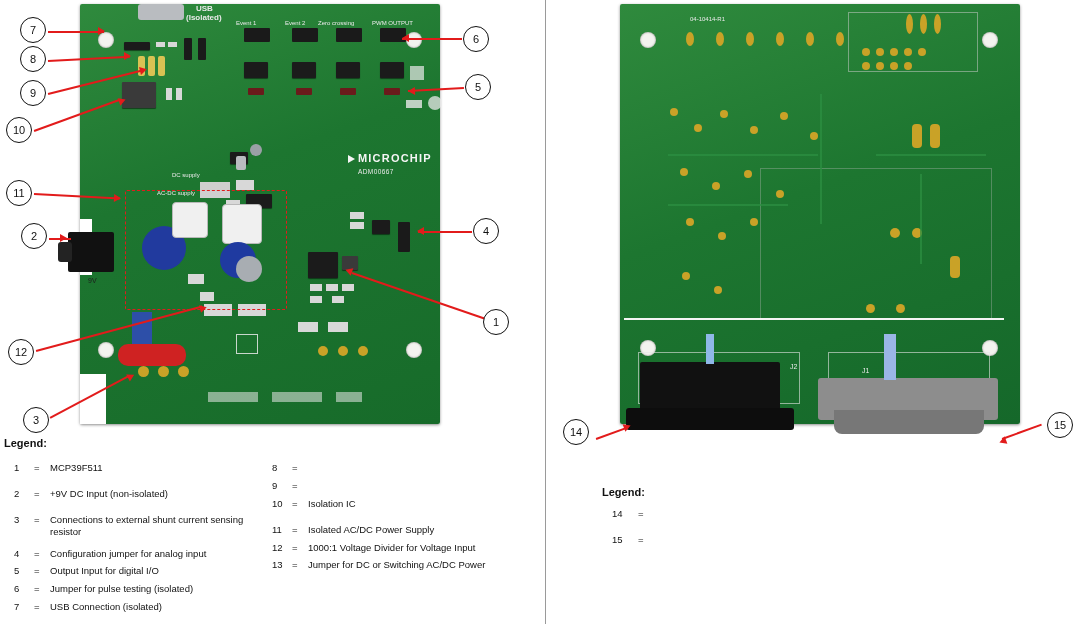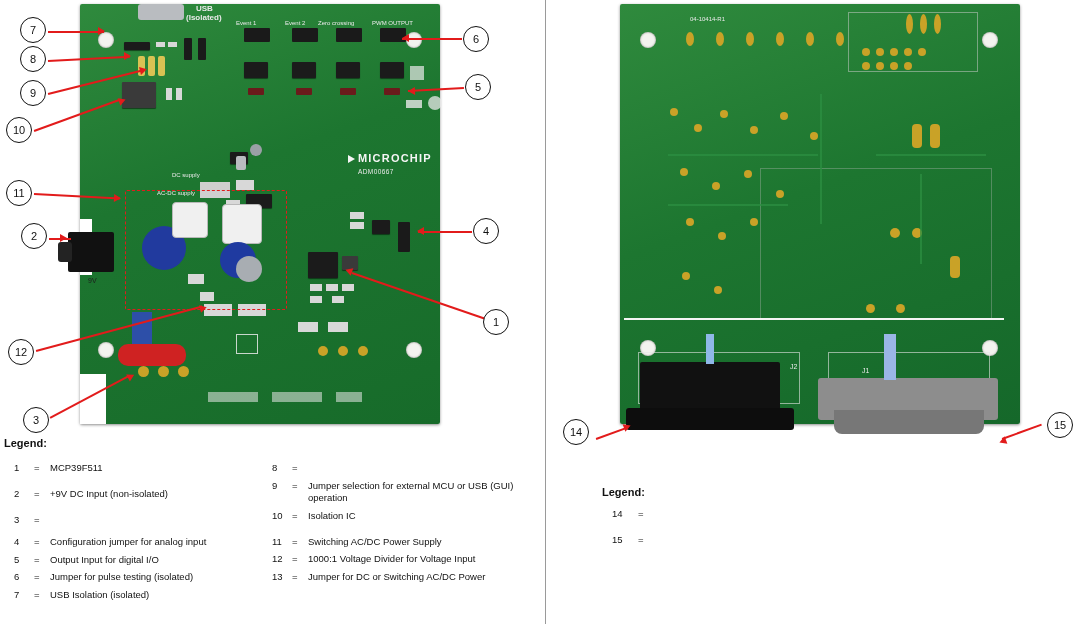--- a/index.html
+++ b/index.html
@@ -370,62 +370,62 @@
       <span class="txt">MCP39F511</span>
     </div>
     <div class="legend-row" style="margin-top:14px;">
       <span class="num">2</span>
       <span class="eq">=</span>
       <span class="txt">+9V DC Input (non-isolated)</span>
     </div>
     <div class="legend-row" style="margin-top:14px;">
       <span class="num">3</span>
       <span class="eq">=</span>
+      <span class="txt">Connections to external shunt current sensing resistor</span>
     </div>
     <div class="legend-row" style="margin-top:10px;">
       <span class="num">4</span>
       <span class="eq">=</span>
       <span class="txt">Configuration jumper for analog input</span>
     </div>
     <div class="legend-row">
       <span class="num">5</span>
       <span class="eq">=</span>
       <span class="txt">Output Input for digital I/O</span>
     </div>
     <div class="legend-row">
       <span class="num">6</span>
       <span class="eq">=</span>
       <span class="txt">Jumper for pulse testing (isolated)</span>
     </div>
     <div class="legend-row">
       <span class="num">7</span>
       <span class="eq">=</span>
-      <span class="txt">USB Isolation (isolated)</span>
+      <span class="txt">USB Connection (isolated)</span>
     </div>
   </div>
 
   <div class="legend-col" style="left:272px;top:462px;width:258px;">
     <div class="legend-row">
       <span class="num">8</span>
       <span class="eq">=</span>
     </div>
     <div class="legend-row" style="margin-top:6px;">
       <span class="num">9</span>
       <span class="eq">=</span>
-      <span class="txt">Jumper selection for external MCU or USB (GUI) operation</span>
     </div>
     <div class="legend-row" style="margin-top:6px;">
       <span class="num">10</span>
       <span class="eq">=</span>
       <span class="txt">Isolation IC</span>
     </div>
     <div class="legend-row" style="margin-top:14px;">
       <span class="num">11</span>
       <span class="eq">=</span>
-      <span class="txt">Switching AC/DC Power Supply</span>
+      <span class="txt">Isolated AC/DC Power Supply</span>
     </div>
     <div class="legend-row">
       <span class="num">12</span>
       <span class="eq">=</span>
       <span class="txt">1000:1 Voltage Divider for Voltage Input</span>
     </div>
     <div class="legend-row">
       <span class="num">13</span>
       <span class="eq">=</span>
       <span class="txt">Jumper for DC or Switching AC/DC Power</span>

